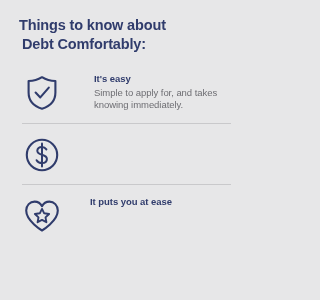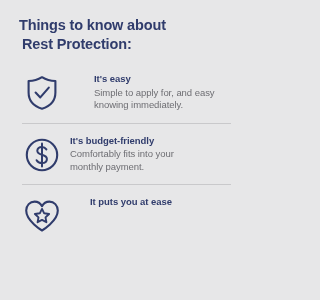--- a/index.html
+++ b/index.html
@@ -89,58 +89,51 @@
     white-space: nowrap;
   }
 </style>
 </head>
 <body>
 
 <div class="card">
 
   <h1 class="title">
     <span class="line line1">Things to know about</span>
-    <span class="line line2">Rest Protection:</span>
+    <span class="line line2">Debt Comfortably:</span>
   </h1>
 
   <div class="items">
 
     <div class="item item-1">
       <span class="icon-wrap">
         <svg width="34" height="36" viewBox="0 0 34 36" fill="none" aria-hidden="true">
           <path d="M17 2.2 C12.6 5.0 8.2 6.0 3.6 6.0 L3.6 17.5 C3.6 26.0 9.4 31.4 17 33.8 C24.6 31.4 30.4 26.0 30.4 17.5 L30.4 6.0 C25.8 6.0 21.4 5.0 17 2.2 Z" stroke="#303c6c" stroke-width="2.1" stroke-linejoin="round" fill="none"></path>
           <path d="M10.6 17.6 L15.3 22.4 L23.8 12.6" stroke="#303c6c" stroke-width="2.1" stroke-linecap="round" stroke-linejoin="round" fill="none"></path>
         </svg>
       </span>
       <div class="text-col">
         <p class="item-head">It's easy</p>
         <p class="item-body">
-          <span class="bline">Simple to apply for, and easy</span>
+          <span class="bline">Simple to apply for, and takes</span>
           <span class="bline">knowing immediately.</span>
         </p>
       </div>
     </div>
 
     <div class="divider"></div>
 
     <div class="item item-2">
       <span class="icon-wrap">
         <svg width="36" height="36" viewBox="0 0 36 36" fill="none" aria-hidden="true">
           <circle cx="18" cy="18" r="15.2" stroke="#303c6c" stroke-width="2.1" fill="none"></circle>
           <path d="M22.4 12.4 C21.2 10.6 19.6 9.9 17.8 9.9 C15.2 9.9 13.3 11.4 13.3 13.7 C13.3 16.1 15.4 17.0 18.0 17.7 C20.8 18.5 22.9 19.5 22.9 22.0 C22.9 24.5 20.8 26.1 18.0 26.1 C15.6 26.1 13.7 25.2 12.6 23.2" stroke="#303c6c" stroke-width="2.0" stroke-linecap="round" fill="none"></path>
           <path d="M18 6.6 L18 29.4" stroke="#303c6c" stroke-width="2.0" stroke-linecap="round"></path>
         </svg>
       </span>
-      <div class="text-col">
-        <p class="item-head">It's budget-friendly</p>
-        <p class="item-body">
-          <span class="bline">Comfortably fits into your</span>
-          <span class="bline">monthly payment.</span>
-        </p>
-      </div>
     </div>
 
     <div class="divider"></div>
 
     <div class="item item-3">
       <span class="icon-wrap">
         <svg width="38" height="36" viewBox="0 0 38 36" fill="none" aria-hidden="true">
           <path d="M19 32.5 C19 32.5 3.2 23.2 3.2 12.6 C3.2 7.4 7.0 3.6 11.6 3.6 C14.9 3.6 17.6 5.5 19 8.2 C20.4 5.5 23.1 3.6 26.4 3.6 C31.0 3.6 34.8 7.4 34.8 12.6 C34.8 23.2 19 32.5 19 32.5 Z" stroke="#303c6c" stroke-width="2.1" stroke-linejoin="round" fill="none"></path>
           <path d="M19 10.9 L21.2 15.3 L26.1 16.0 L22.5 19.4 L23.4 24.2 L19 21.9 L14.6 24.2 L15.5 19.4 L11.9 16.0 L16.8 15.3 Z" stroke="#303c6c" stroke-width="1.9" stroke-linejoin="round" fill="none"></path>
         </svg>

